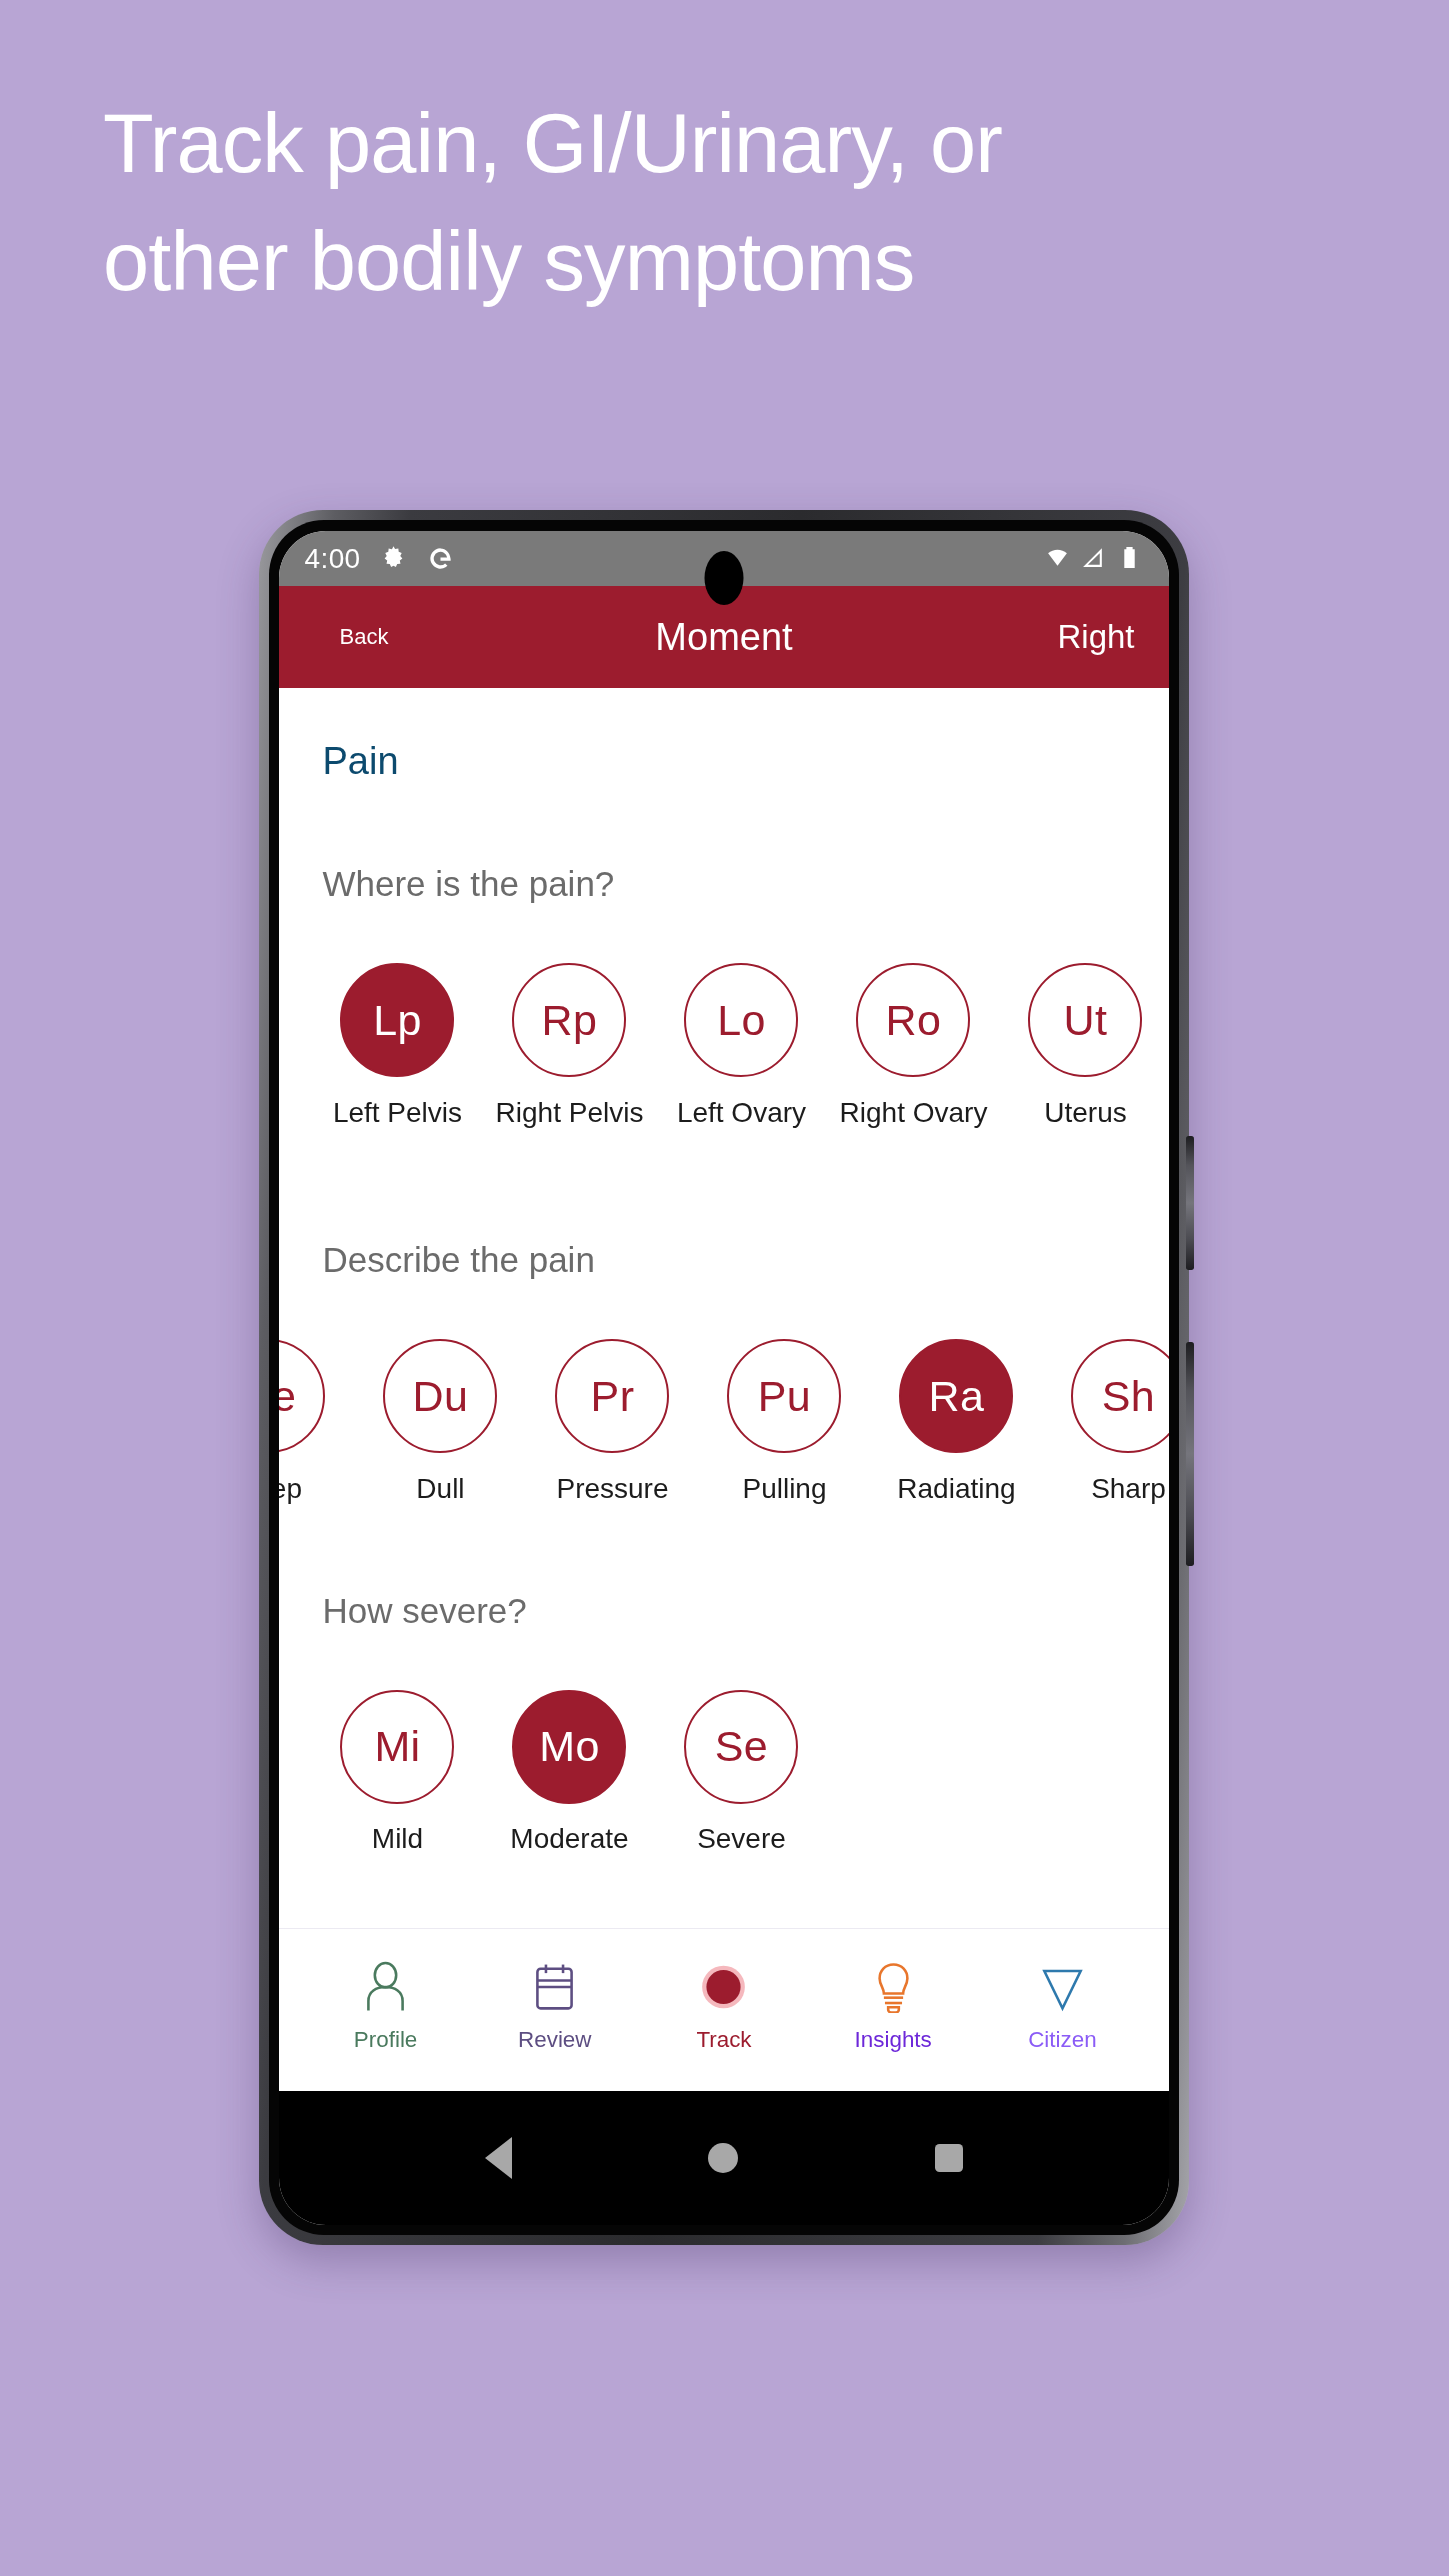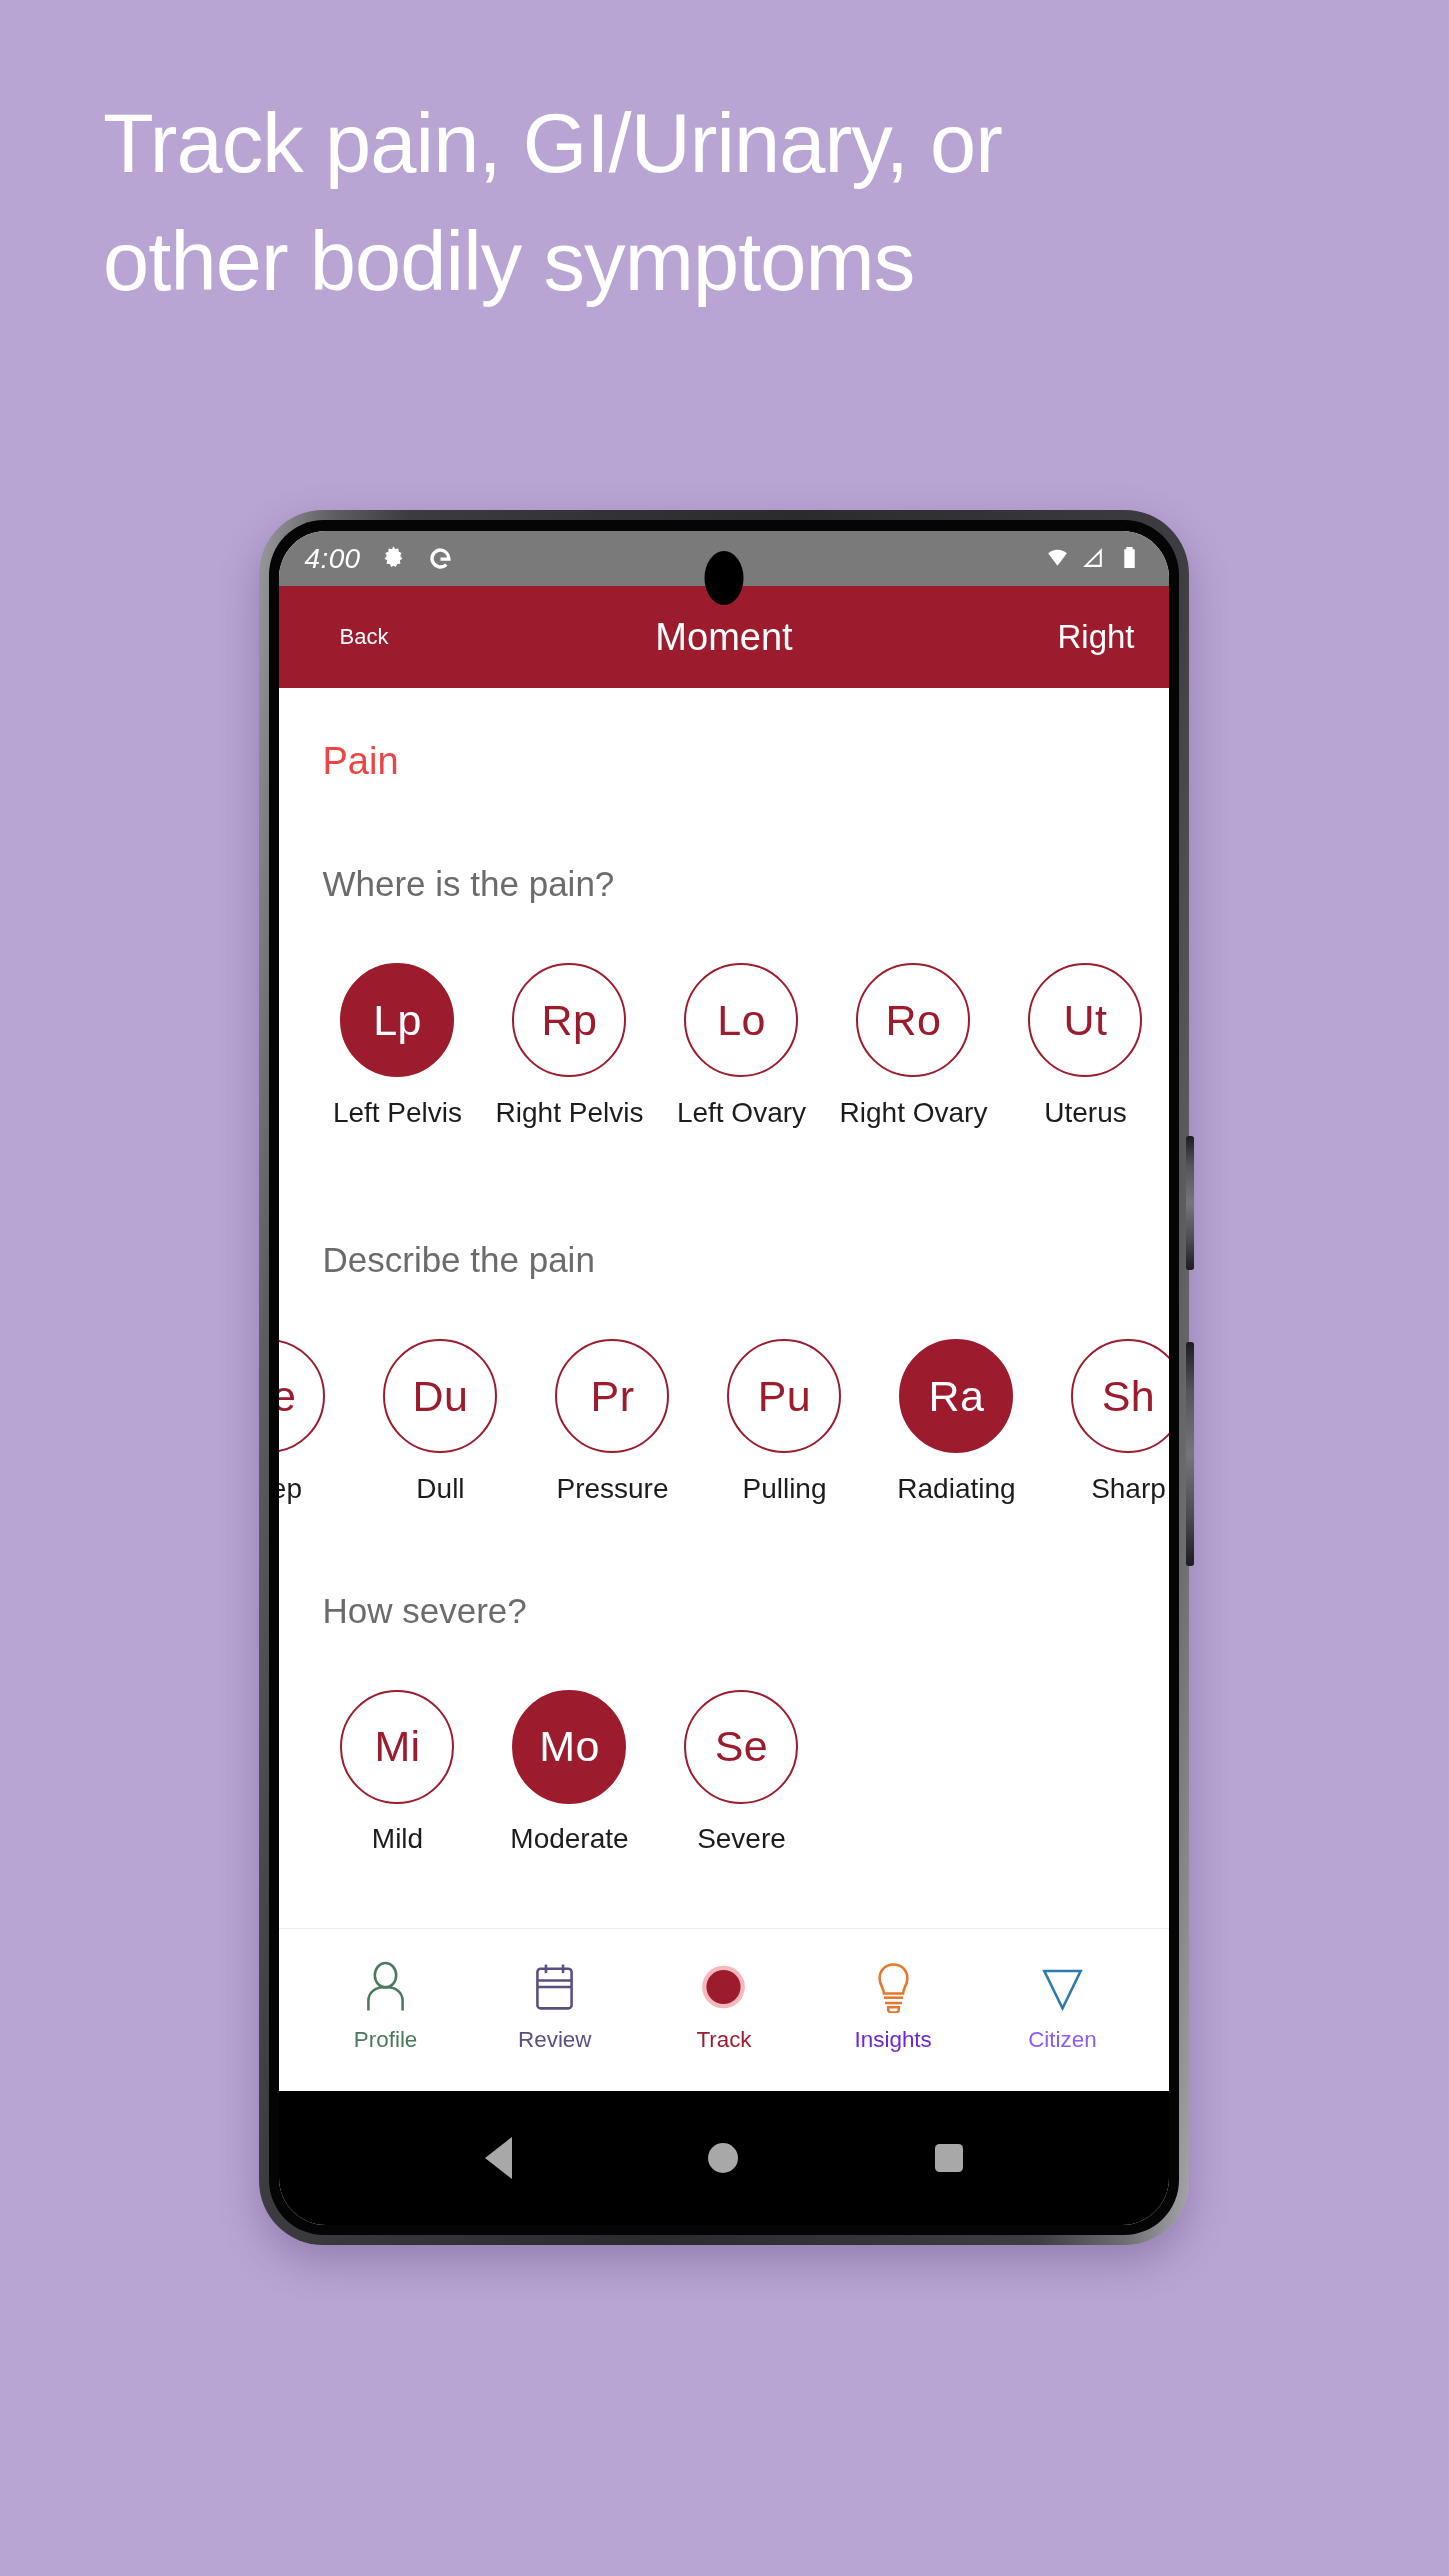--- a/index.html
+++ b/index.html
@@ -66,21 +66,20 @@
   
   .statusbar{
     height:55px;
     background:#7a7a7a;
     display:flex;
     align-items:center;
     padding:0 25px;
     position:relative;
     flex:none;
     color:#fff;
-    font-style:italic;
   }
   .sb-left{ display:flex; align-items:center; gap:19.7px; }
   .sb-time{ font-size:28px; letter-spacing:0.4px; }
   .sb-icon{ width:27px; height:27px; display:block; }
   .sb-right{ margin-left:auto; display:flex; align-items:center; gap:9px; }
   .punch-hole{
     position:absolute;
     left:50%; top:19.7px;
     transform:translateX(-50%);
     width:39px; height:54px;
@@ -112,21 +111,21 @@
   
   .content{
     flex:1;
     background:#fff;
     overflow:hidden;
     position:relative;
     padding-top:52px;
   }
   .section-title{
     font-size:38px;
-    color:#ef4444;
+    color:#0c4a6e;
     padding:0 43px;
     margin-bottom:81px;
     font-weight:400;
   }
   .question{
     font-size:35px;
     color:#6b6b6b;
     padding:0 43px;
     margin-bottom:59px;
     font-weight:400;

